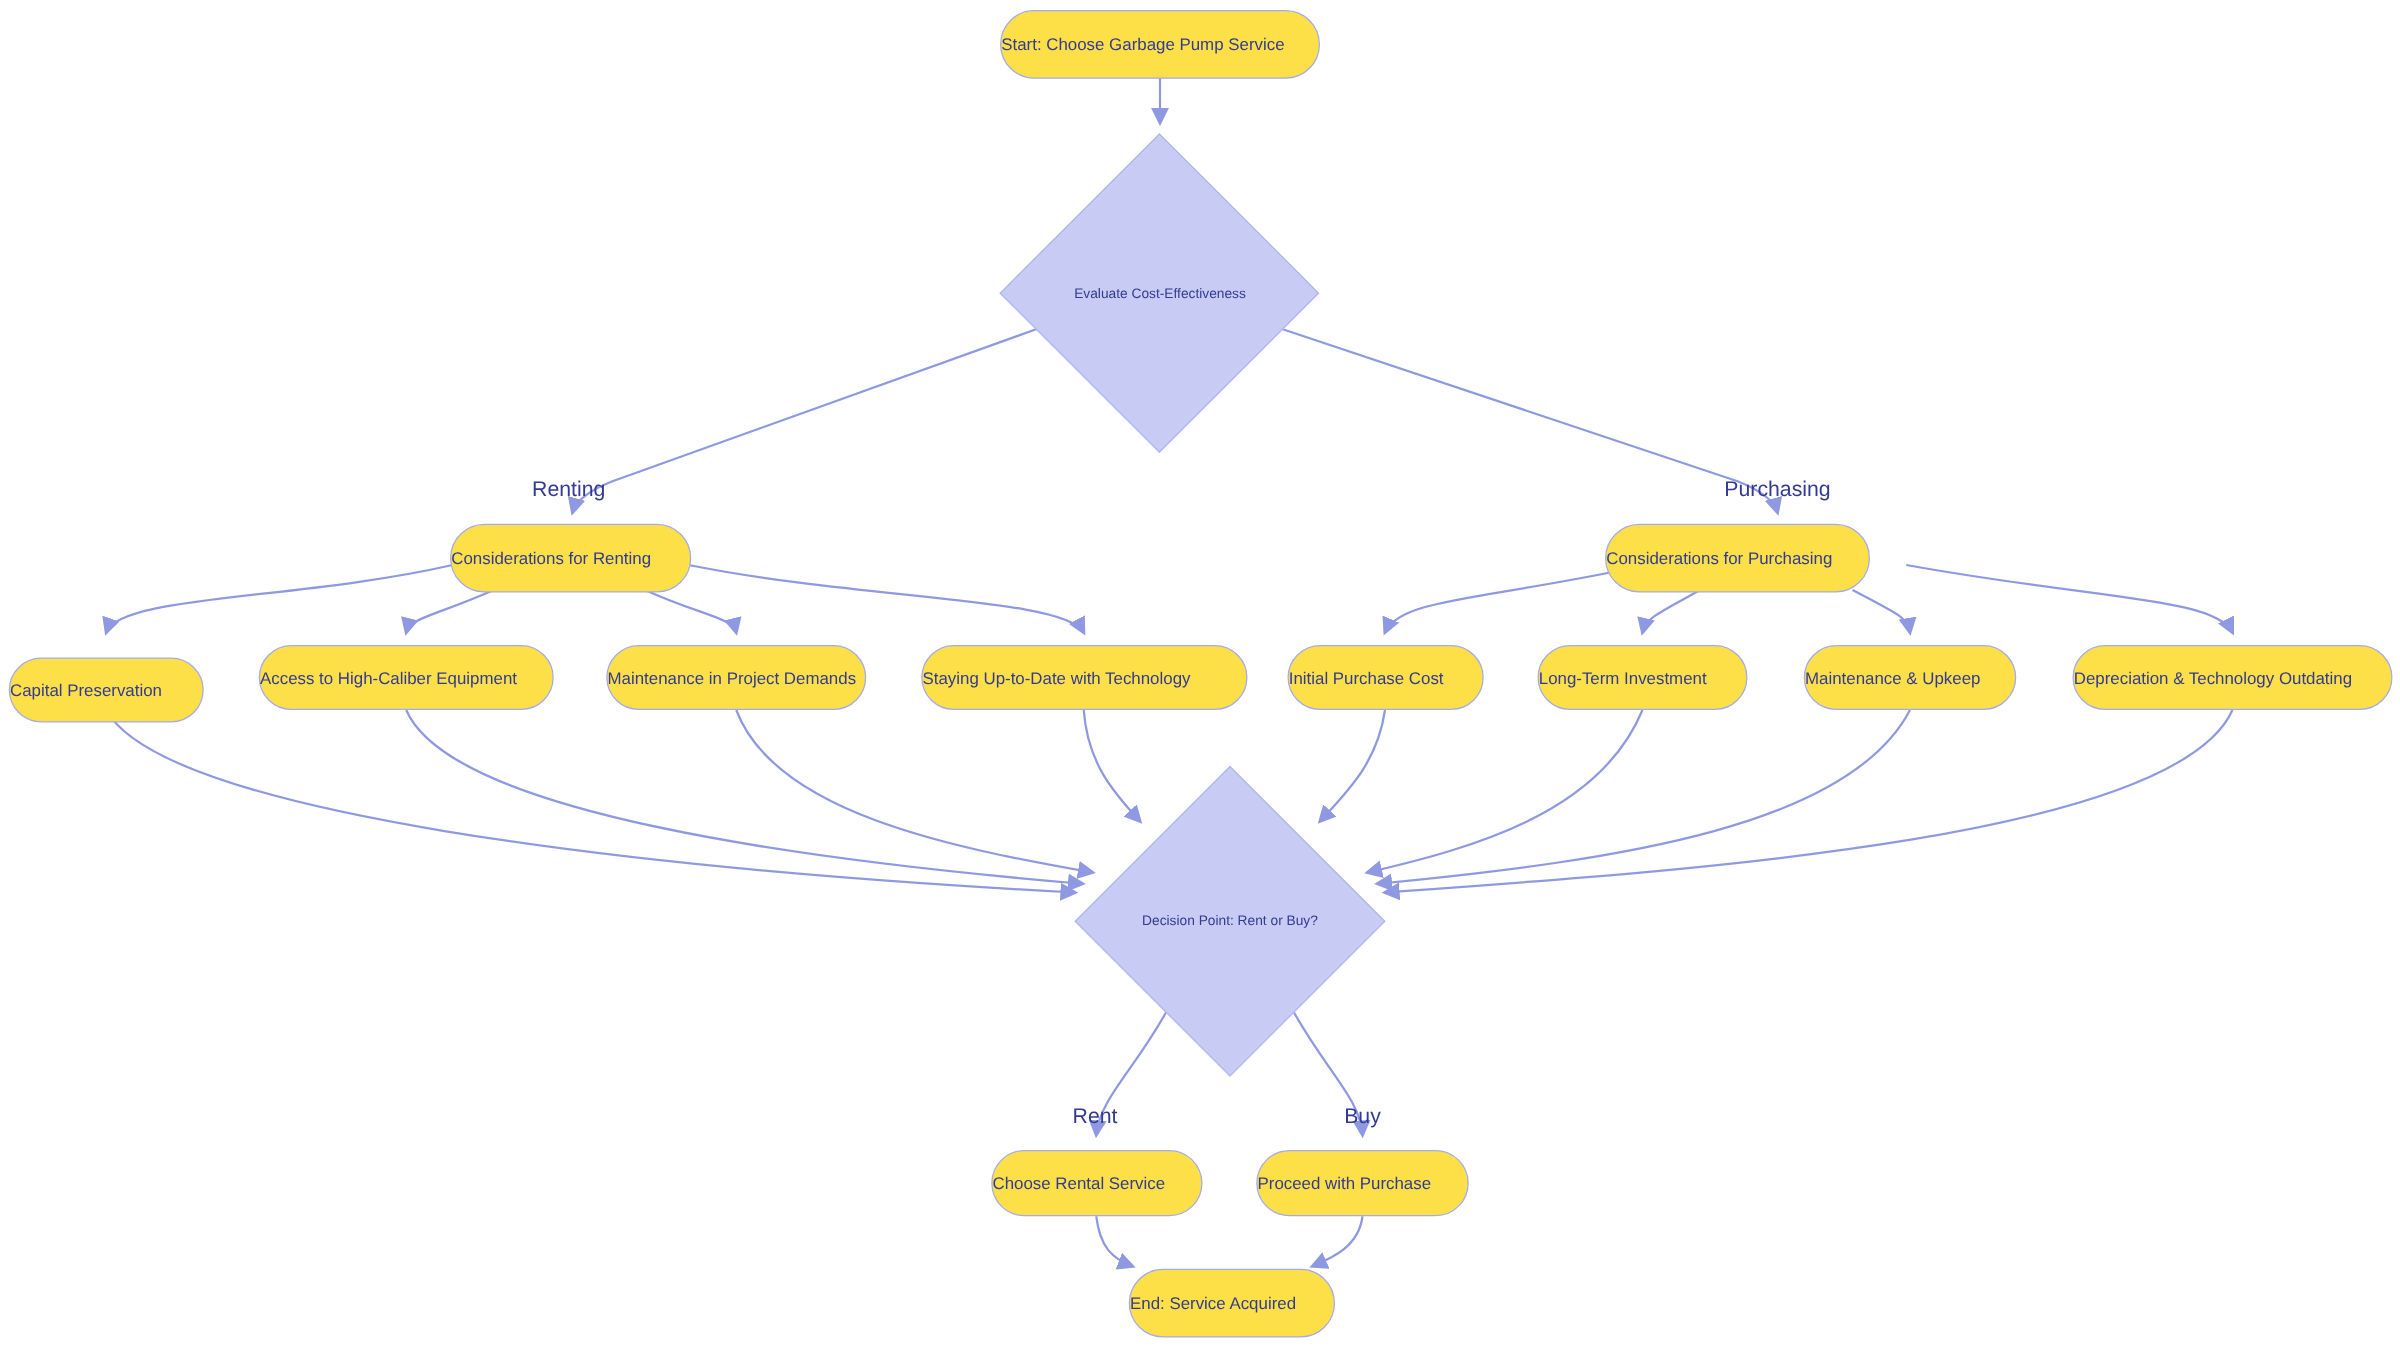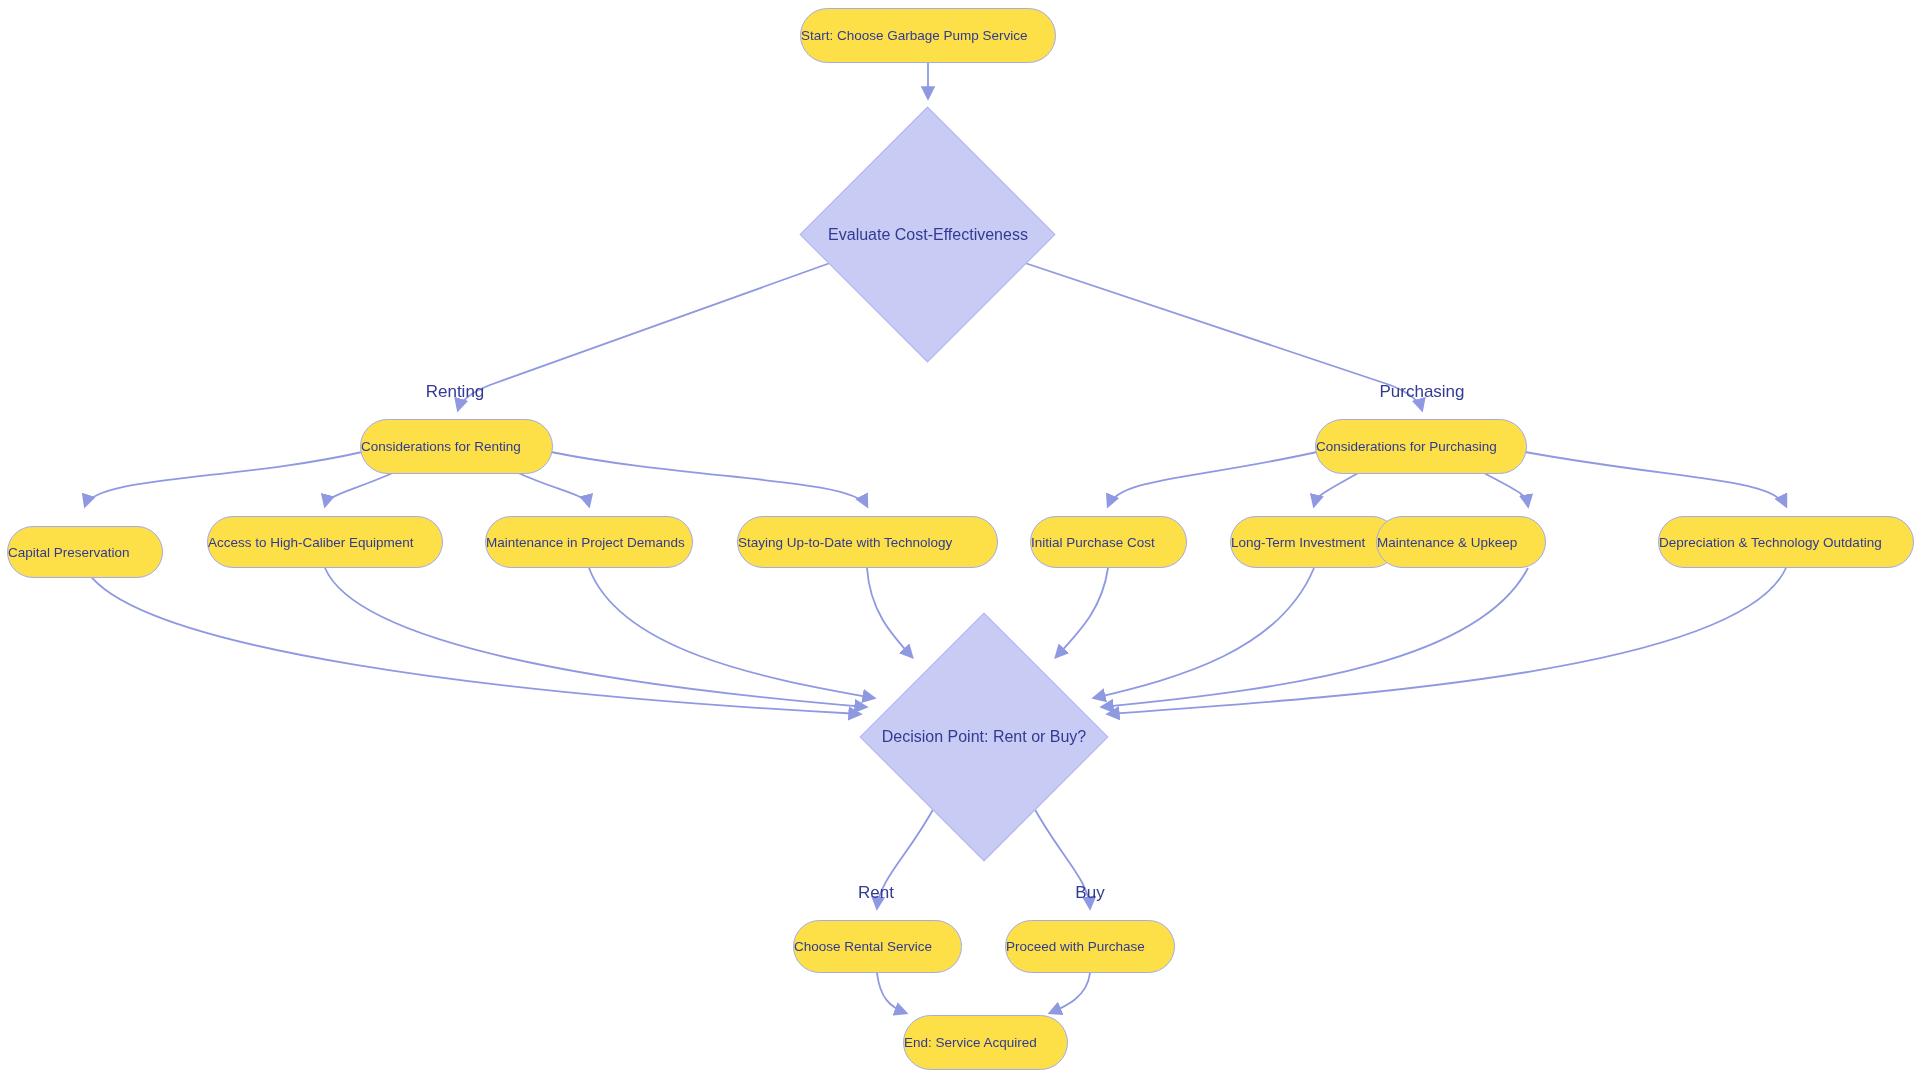--- a/index.html
+++ b/index.html
@@ -14,21 +14,21 @@
     color:#323a93;font-size:13.5px;text-align:center;white-space:nowrap;
     box-sizing:border-box;z-index:2;
   }
   .diamond-wrap{position:absolute;z-index:1;}
   .diamond-shape{
     position:absolute;background:#c8cbf4;border:1.6px solid #b0b6f2;
     box-sizing:border-box;
   }
   .diamond-label{
     position:absolute;display:flex;align-items:center;justify-content:center;
-    color:#323a93;font-size:16px;text-align:center;white-space:nowrap;
+    color:#323a93;font-size:11px;text-align:center;white-space:nowrap;
     width:100%;height:100%;left:0;top:0;z-index:2;
   }
   .edge-label{
     position:absolute;color:#323a93;font-size:17px;z-index:3;
     transform:translate(-50%,-50%);background:transparent;white-space:nowrap;
   }
 </style>
 </head>
 <body>
 
@@ -79,21 +79,21 @@
     <div class="diamond-shape" style="left:37px;top:37px;width:181px;height:181px;transform:rotate(45deg);"></div>
     <div class="diamond-label">Evaluate Cost-Effectiveness</div>
   </div>
 
   <div class="edge-label" style="left:455px;top:392px;">Renting</div>
   <div class="edge-label" style="left:1422px;top:392px;">Purchasing</div>
 
   <div class="node" style="left:360px;top:419px;width:193px;height:55px;">
     <span>Considerations for Renting</span>
   </div>
-  <div class="node" style="left:1315px;top:419px;width:212px;height:55px;">
+  <div class="node" style="left:1284px;top:419px;width:212px;height:55px;">
     <span>Considerations for Purchasing</span>
   </div>
 
   <div class="node" style="left:7px;top:516px;width:156px;height:52px;margin-top:10px;">
     <span>Capital Preservation</span>
   </div>
   <div class="node" style="left:207px;top:516px;width:236px;height:52px;">
     <span>Access to High-Caliber Equipment</span>
   </div>
   <div class="node" style="left:485px;top:516px;width:208px;height:52px;">
@@ -101,21 +101,21 @@
   </div>
   <div class="node" style="left:737px;top:516px;width:261px;height:52px;">
     <span>Staying Up-to-Date with Technology</span>
   </div>
   <div class="node" style="left:1030px;top:516px;width:157px;height:52px;">
     <span>Initial Purchase Cost</span>
   </div>
   <div class="node" style="left:1230px;top:516px;width:168px;height:52px;">
     <span>Long-Term Investment</span>
   </div>
-  <div class="node" style="left:1376px;top:516px;width:170px;height:52px;">
+  <div class="node" style="left:1443px;top:516px;width:170px;height:52px;">
     <span>Maintenance &amp; Upkeep</span>
   </div>
   <div class="node" style="left:1658px;top:516px;width:256px;height:52px;">
     <span>Depreciation &amp; Technology Outdating</span>
   </div>
 
   <div class="diamond-wrap" style="left:860px;top:613px;width:248px;height:248px;">
     <div class="diamond-shape" style="left:36px;top:36px;width:176px;height:176px;transform:rotate(45deg);"></div>
     <div class="diamond-label">Decision Point: Rent or Buy?</div>
   </div>

